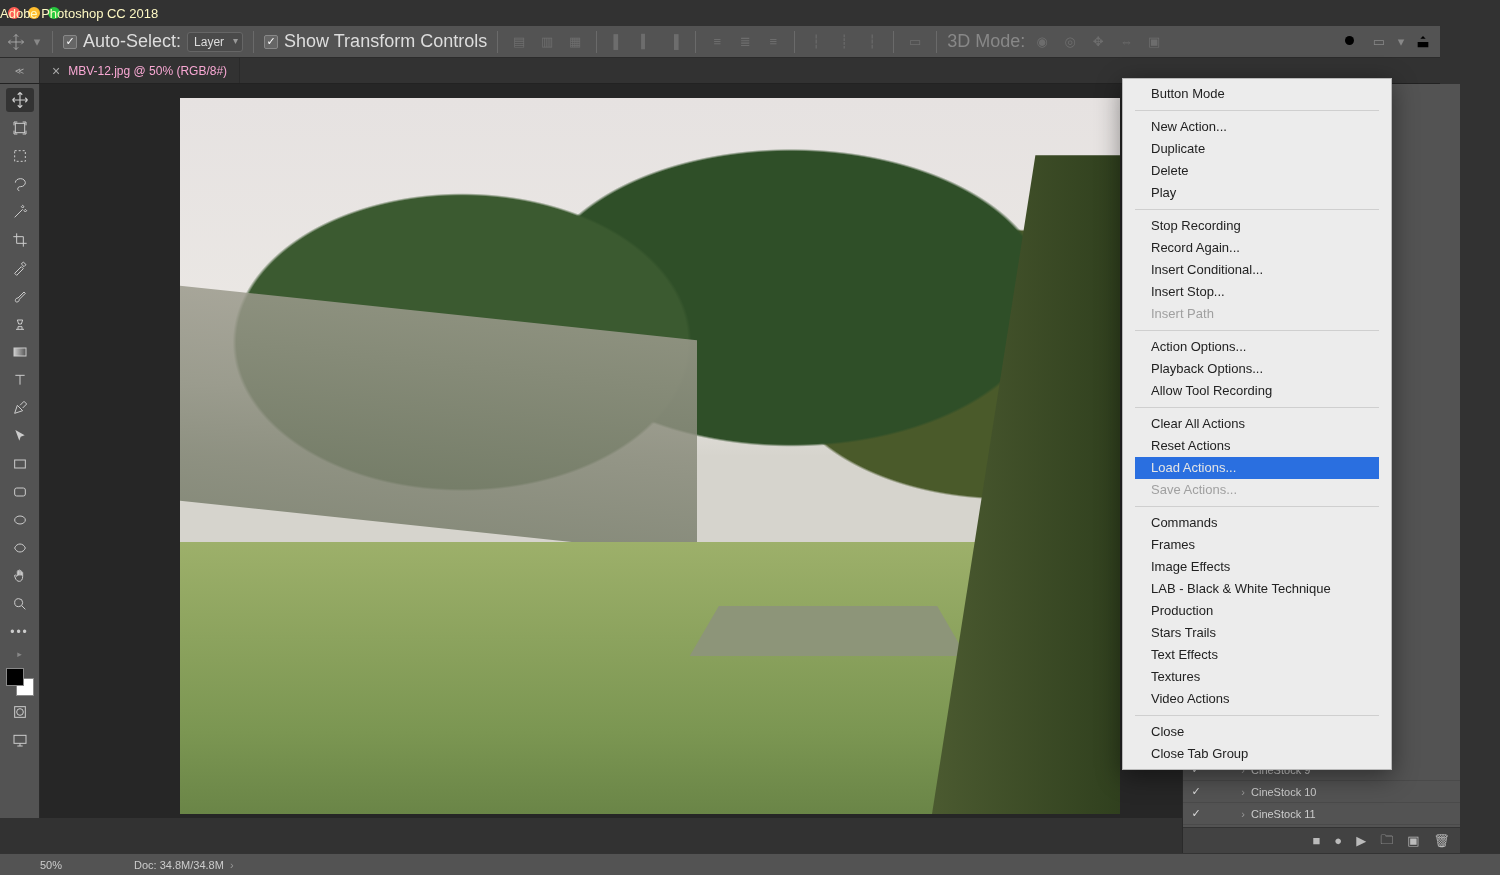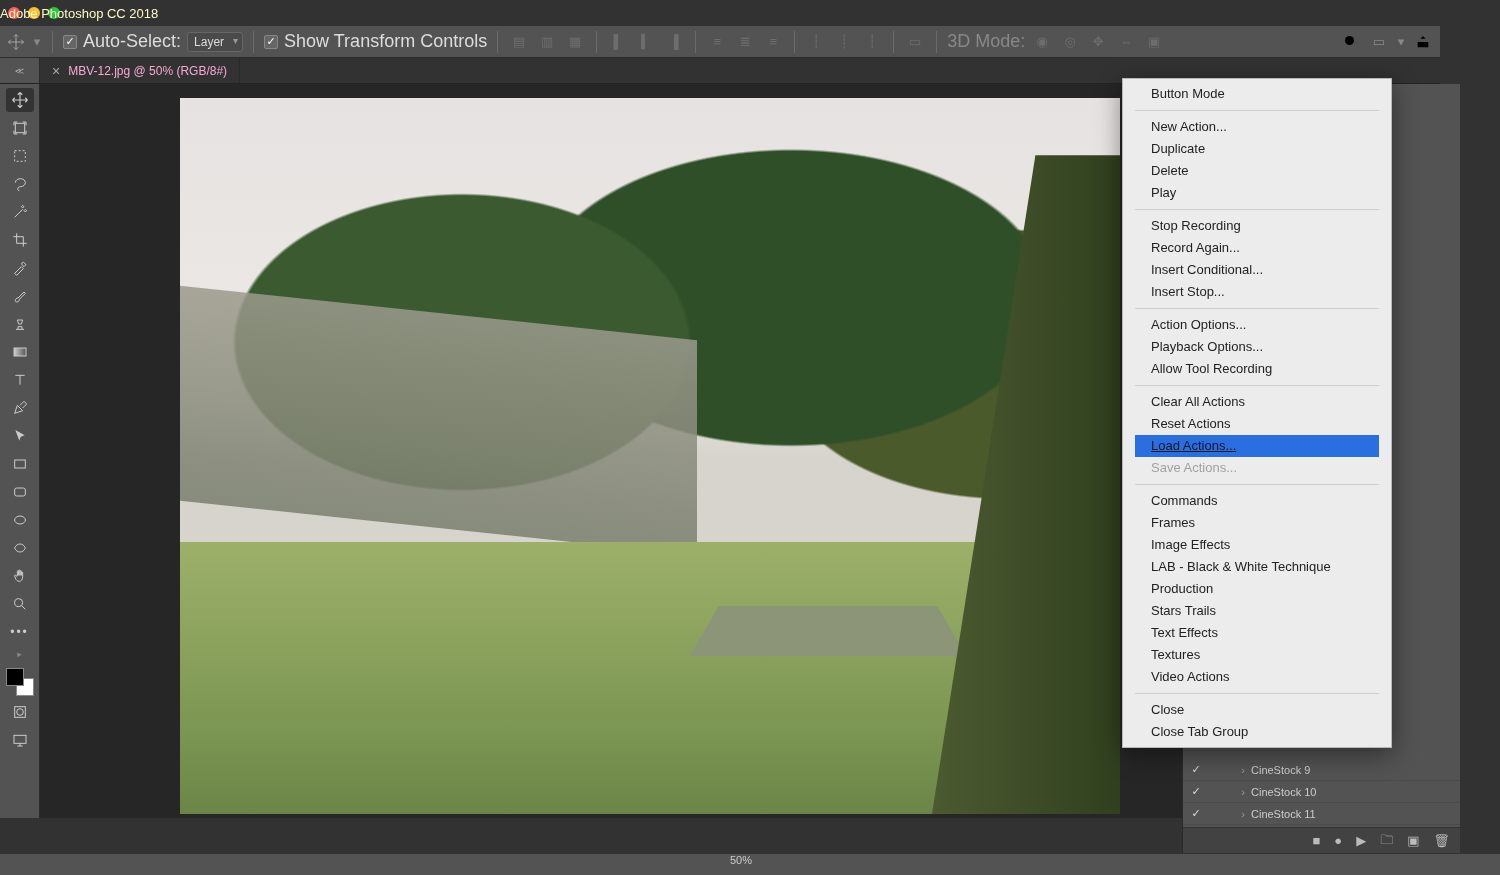--- a/index.html
+++ b/index.html
@@ -62,25 +62,25 @@
   .actionspanel{position:absolute;right:40px;left:auto;width:278px;top:calc(26px + 32px + 26px);bottom:22px;background:#535353;border-left:1px solid #2a2a2a;display:flex;flex-direction:column;}
   .actionspanel .list{flex:1;overflow:hidden;display:flex;flex-direction:column;justify-content:flex-end;padding-bottom:2px;}
   .actionspanel .row{display:flex;align-items:center;height:22px;font-size:11px;color:#ccc;border-bottom:1px solid #4a4a4a;}
   .actionspanel .row .ck{width:26px;text-align:center;color:#ddd;}
   .actionspanel .row .caret{width:42px;text-align:right;padding-right:6px;color:#999;}
   .actionspanel .ftr{height:26px;background:#424242;display:flex;align-items:center;justify-content:flex-end;gap:14px;padding:0 10px;color:#bbb;border-top:1px solid #333;}
   .actionspanel .ftr span{font-size:13px;}
   
   .menu{position:absolute;left:1122px;top:78px;width:270px;background:#ececec;border:1px solid #b8b8b8;border-radius:0;box-shadow:0 6px 24px rgba(0,0,0,.45);padding:4px 12px;color:#222;font-size:13px;}
   .menu .mi{padding:2px 16px;line-height:18px;}
-  .menu .mi.hl{background:#2a6fe0;color:#0f172a;text-decoration:underline;}
+  .menu .mi.hl{background:#2a6fe0;color:#e5e5e5;}
   .menu .mi.dis{color:#a0a0a0;}
   .menu hr{border:none;border-top:1px solid #cfcfcf;margin:5px 0;}
   
-  .status{position:absolute;bottom:0;left:0;right:0;height:22px;background:#535353;display:flex;align-items:center;font-size:11px;color:#ccc;padding-left:40px;gap:14px;border-top:1px solid #333;flex-direction:column;}
+  .status{position:absolute;bottom:0;left:0;right:0;height:22px;background:#535353;display:flex;align-items:center;font-size:11px;color:#ccc;padding-left:40px;gap:14px;border-top:1px solid #333;}
   .status .zoom{width:80px;}
   .status .caret2{color:#999;margin-left:6px;}
 </style>
 </head>
 <body>
 
 <div class="titlebar">
   <div class="dots">
     <div class="dot r"></div>
     <div class="dot y"></div>
@@ -347,20 +347,21 @@
     <hr>
     <div class="mi">New Action...</div>
     <div class="mi">Duplicate</div>
     <div class="mi">Delete</div>
     <div class="mi">Play</div>
     <hr>
     <div class="mi">Stop Recording</div>
     <div class="mi">Record Again...</div>
     <div class="mi">Insert Conditional...</div>
     <div class="mi">Insert Stop...</div>
+    <div class="mi dis">Insert Path</div>
     <hr>
     <div class="mi">Action Options...</div>
     <div class="mi">Playback Options...</div>
     <div class="mi">Allow Tool Recording</div>
     <hr>
     <div class="mi">Clear All Actions</div>
     <div class="mi">Reset Actions</div>
     <div class="mi hl">Load Actions...</div>
     <div class="mi dis">Save Actions...</div>
     <hr>

